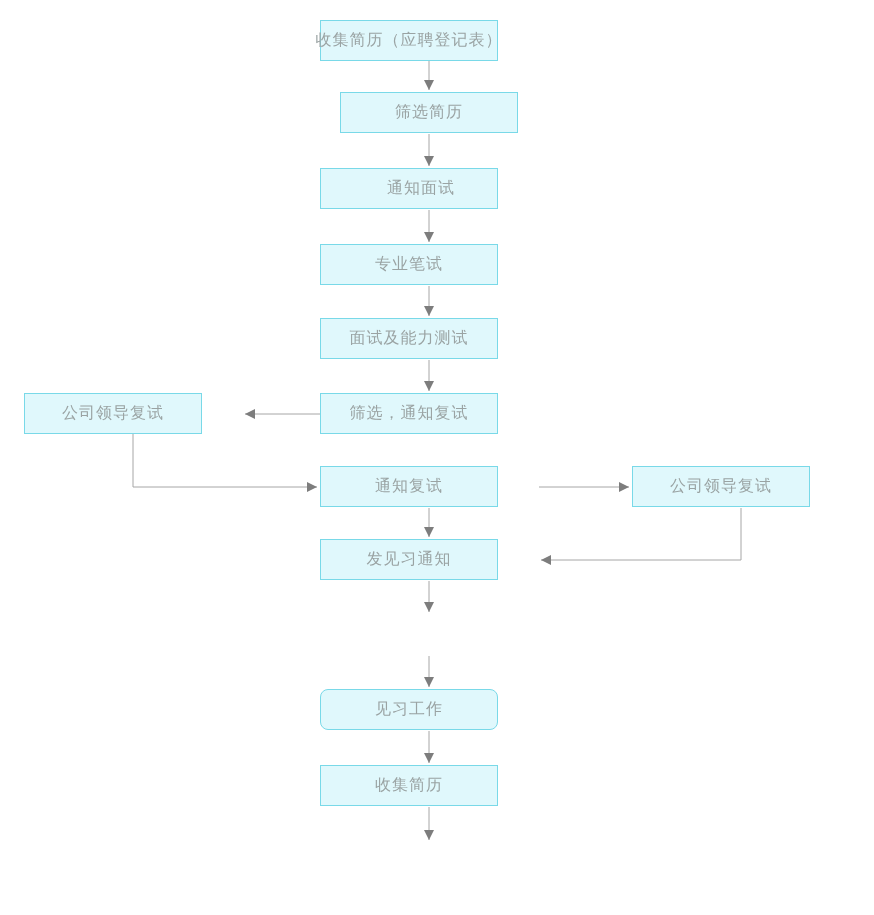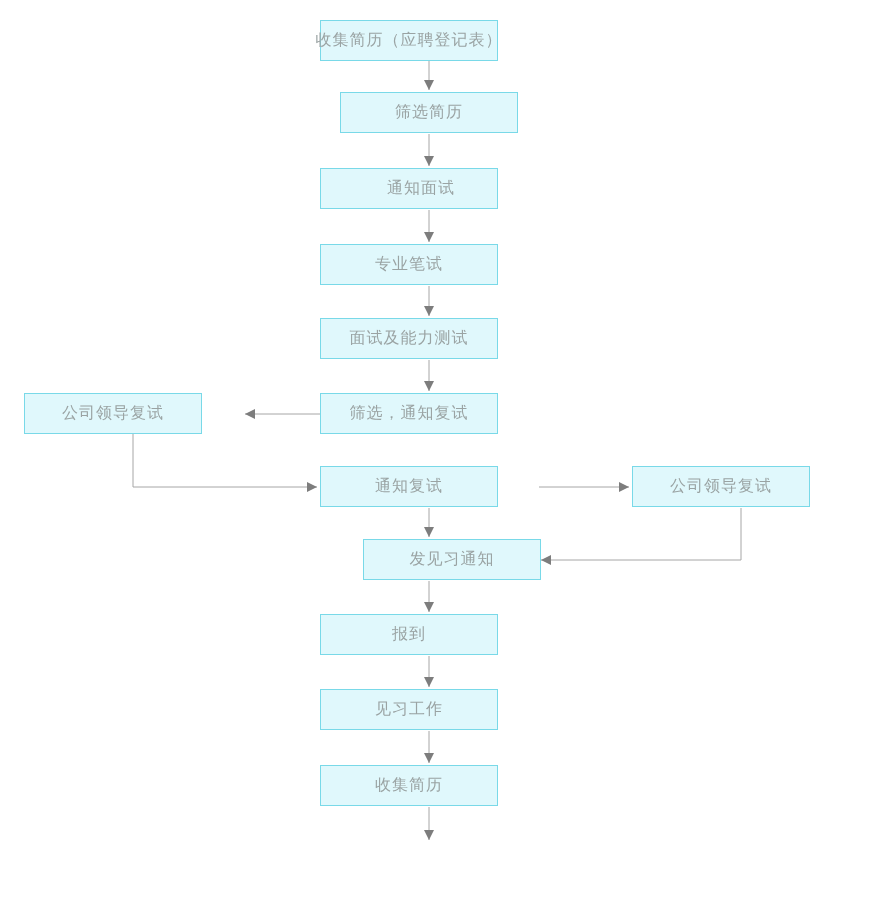--- a/index.html
+++ b/index.html
@@ -41,23 +41,23 @@
   
   .n0  { left: 320px; top: 20px;  }
   .n1  { left: 320px; top: 92px; margin-left: 20px;  }
   .n2  { left: 320px; top: 168px; padding-left: 24px; }
   .n3  { left: 320px; top: 244px; }
   .n4  { left: 320px; top: 318px; }
   .n5  { left: 320px; top: 393px; }
   .n6  { left: 24px;  top: 393px; }
   .n7  { left: 320px; top: 466px; text-align: center; }
   .n8  { left: 632px; top: 466px; }
-  .n9  { left: 320px; top: 539px; margin-left: 43px; }
+  .n9  { left: 320px; top: 539px; }
   .n10 { left: 320px; top: 614px; }
-  .n11 { left: 320px; top: 689px; }
+  .n11 { left: 320px; top: 689px; border-radius: 8px; }
   .n12 { left: 320px; top: 765px; }
   .n13 { left: 320px; top: 842px; }
 </style>
 </head>
 <body>
 
 <div class="canvas">
 
   <svg class="connectors" width="874" height="915" viewBox="0 0 874 915" xmlns="http://www.w3.org/2000/svg">
     <defs>
@@ -86,17 +86,16 @@
   <div class="node n0">收集简历（应聘登记表）</div>
   <div class="node n1">筛选简历</div>
   <div class="node n2">通知面试</div>
   <div class="node n3">专业笔试</div>
   <div class="node n4">面试及能力测试</div>
   <div class="node n5">筛选，通知复试</div>
   <div class="node n6">公司领导复试</div>
   <div class="node n7">通知复试</div>
   <div class="node n8">公司领导复试</div>
   <div class="node n9">发见习通知</div>
-  <div class="node n10">报到</div>
   <div class="node n11">见习工作</div>
   <div class="node n12">收集简历</div>
 
 </div>
 
 </body></html>

